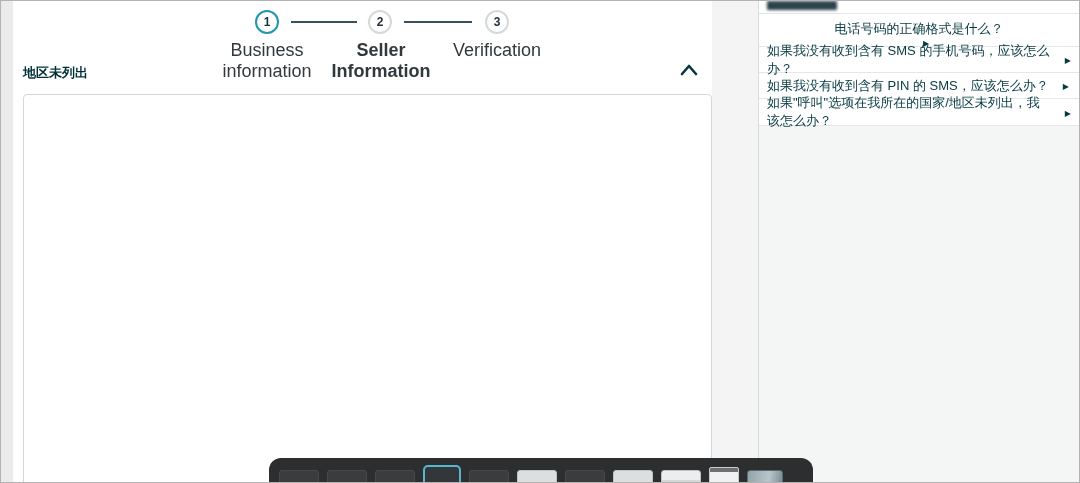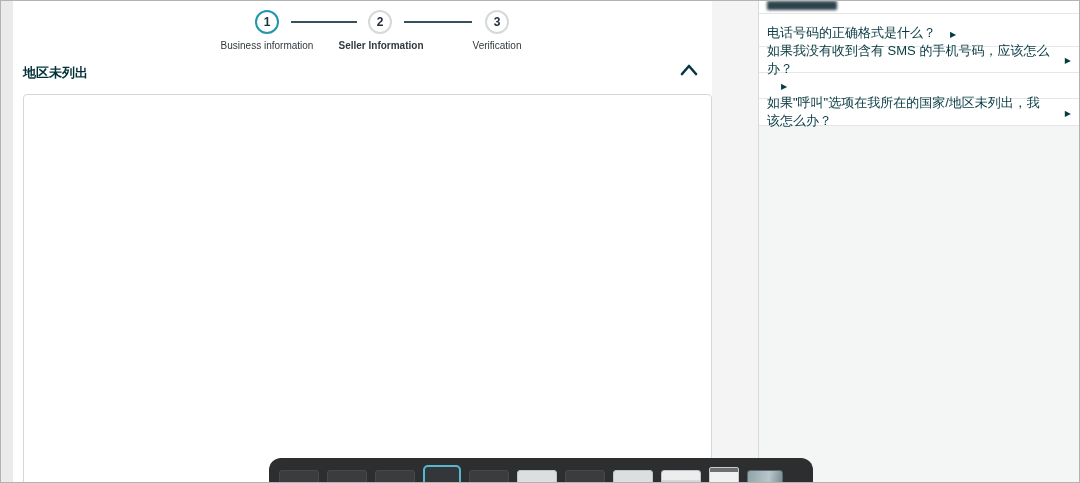--- a/index.html
+++ b/index.html
@@ -13,21 +13,21 @@
   .gap-col { position:absolute; left:711px; top:0; width:46px; height:483px; background:#f4f4f4; }
 
   
   .step-circle {
     position:absolute; width:24px; height:24px; border-radius:50%;
     background:#fff; border:2px solid #d5d9d9; color:#232f3e;
     font-size:12px; font-weight:bold; display:flex; align-items:center; justify-content:center; top:9px;
   }
   .step-circle.active { border-color:#2097ab; color:#17343b; }
   .step-line { position:absolute; top:20px; height:2px; background:#39505a; }
-  .step-label { position:absolute; top:39px; font-size:10px; color:#32393d; text-align:center; width:140px; }
+  .step-label { position:absolute; top:39px; font-size:18px; color:#32393d; text-align:center; width:140px; }
 
   
   .section-title { position:absolute; left:22px; top:63px; font-size:13px; font-weight:bold; color:#002f36; }
   .collapse-btn { position:absolute; left:678px; top:62px; width:22px; height:16px; cursor:pointer; }
 
   
   .card {
     position:absolute; left:22px; top:93px; width:689px; height:400px;
     background:#fff; border:1px solid #d3d8d8; border-radius:4px; z-index:1;
   }
@@ -77,21 +77,21 @@
   .faq-heading-redact {
     position:absolute; left:8px; top:0; width:70px; height:9px;
     background:#2d434c; filter:blur(1.5px); border-radius:1px;
   }
   .faq-top-pad { height:13px; background:#fff; border-bottom:1px solid #e6e6e6; }
   .faq-row {
     display:flex; align-items:center; background:#fff; border-bottom:1px solid #e6e6e6;
     padding:0 10px 0 8px; cursor:pointer; font-size:13px; color:#063a42;
   }
   .faq-row .arrow { font-size:8px; color:#063a42; margin-left:14px; transform:translateY(1px); }
-  .faq-row.h33 { height:33px; }
+  .faq-row.h33 { height:33px;flex-direction:column; }
   .faq-row.h26 { height:26px; }
   .faq-row.h27 { height:27px; }
 
   
   .dock {
     position:absolute; left:268px; top:457px; width:544px; height:26px;
     background:#2c2e30; border-radius:12px 12px 0 0; z-index:50; overflow:visible;
   }
   .dock-thumbs { position:absolute; left:10px; top:12px; display:flex; gap:8px; align-items:flex-start; }
   .thumb { width:40px; height:18px; border-radius:3px; cursor:pointer; }
@@ -209,20 +209,21 @@
       </div>
       <div class="faq-row h33" style="padding-top:6px;">
         <span>电话号码的正确格式是什么？</span>
         <span class="arrow">▶</span>
       </div>
       <div class="faq-row h26">
         <span>如果我没有收到含有 SMS 的手机号码，应该怎么办？</span>
         <span class="arrow">▶</span>
       </div>
       <div class="faq-row h26">
+        <span>如果我没有收到含有 PIN 的 SMS，应该怎么办？</span>
         <span class="arrow">▶</span>
       </div>
       <div class="faq-row h27">
         <span>如果"呼叫"选项在我所在的国家/地区未列出，我该怎么办？</span>
         <span class="arrow">▶</span>
       </div>
     </div>
   </div>
 
   <div class="dock">

